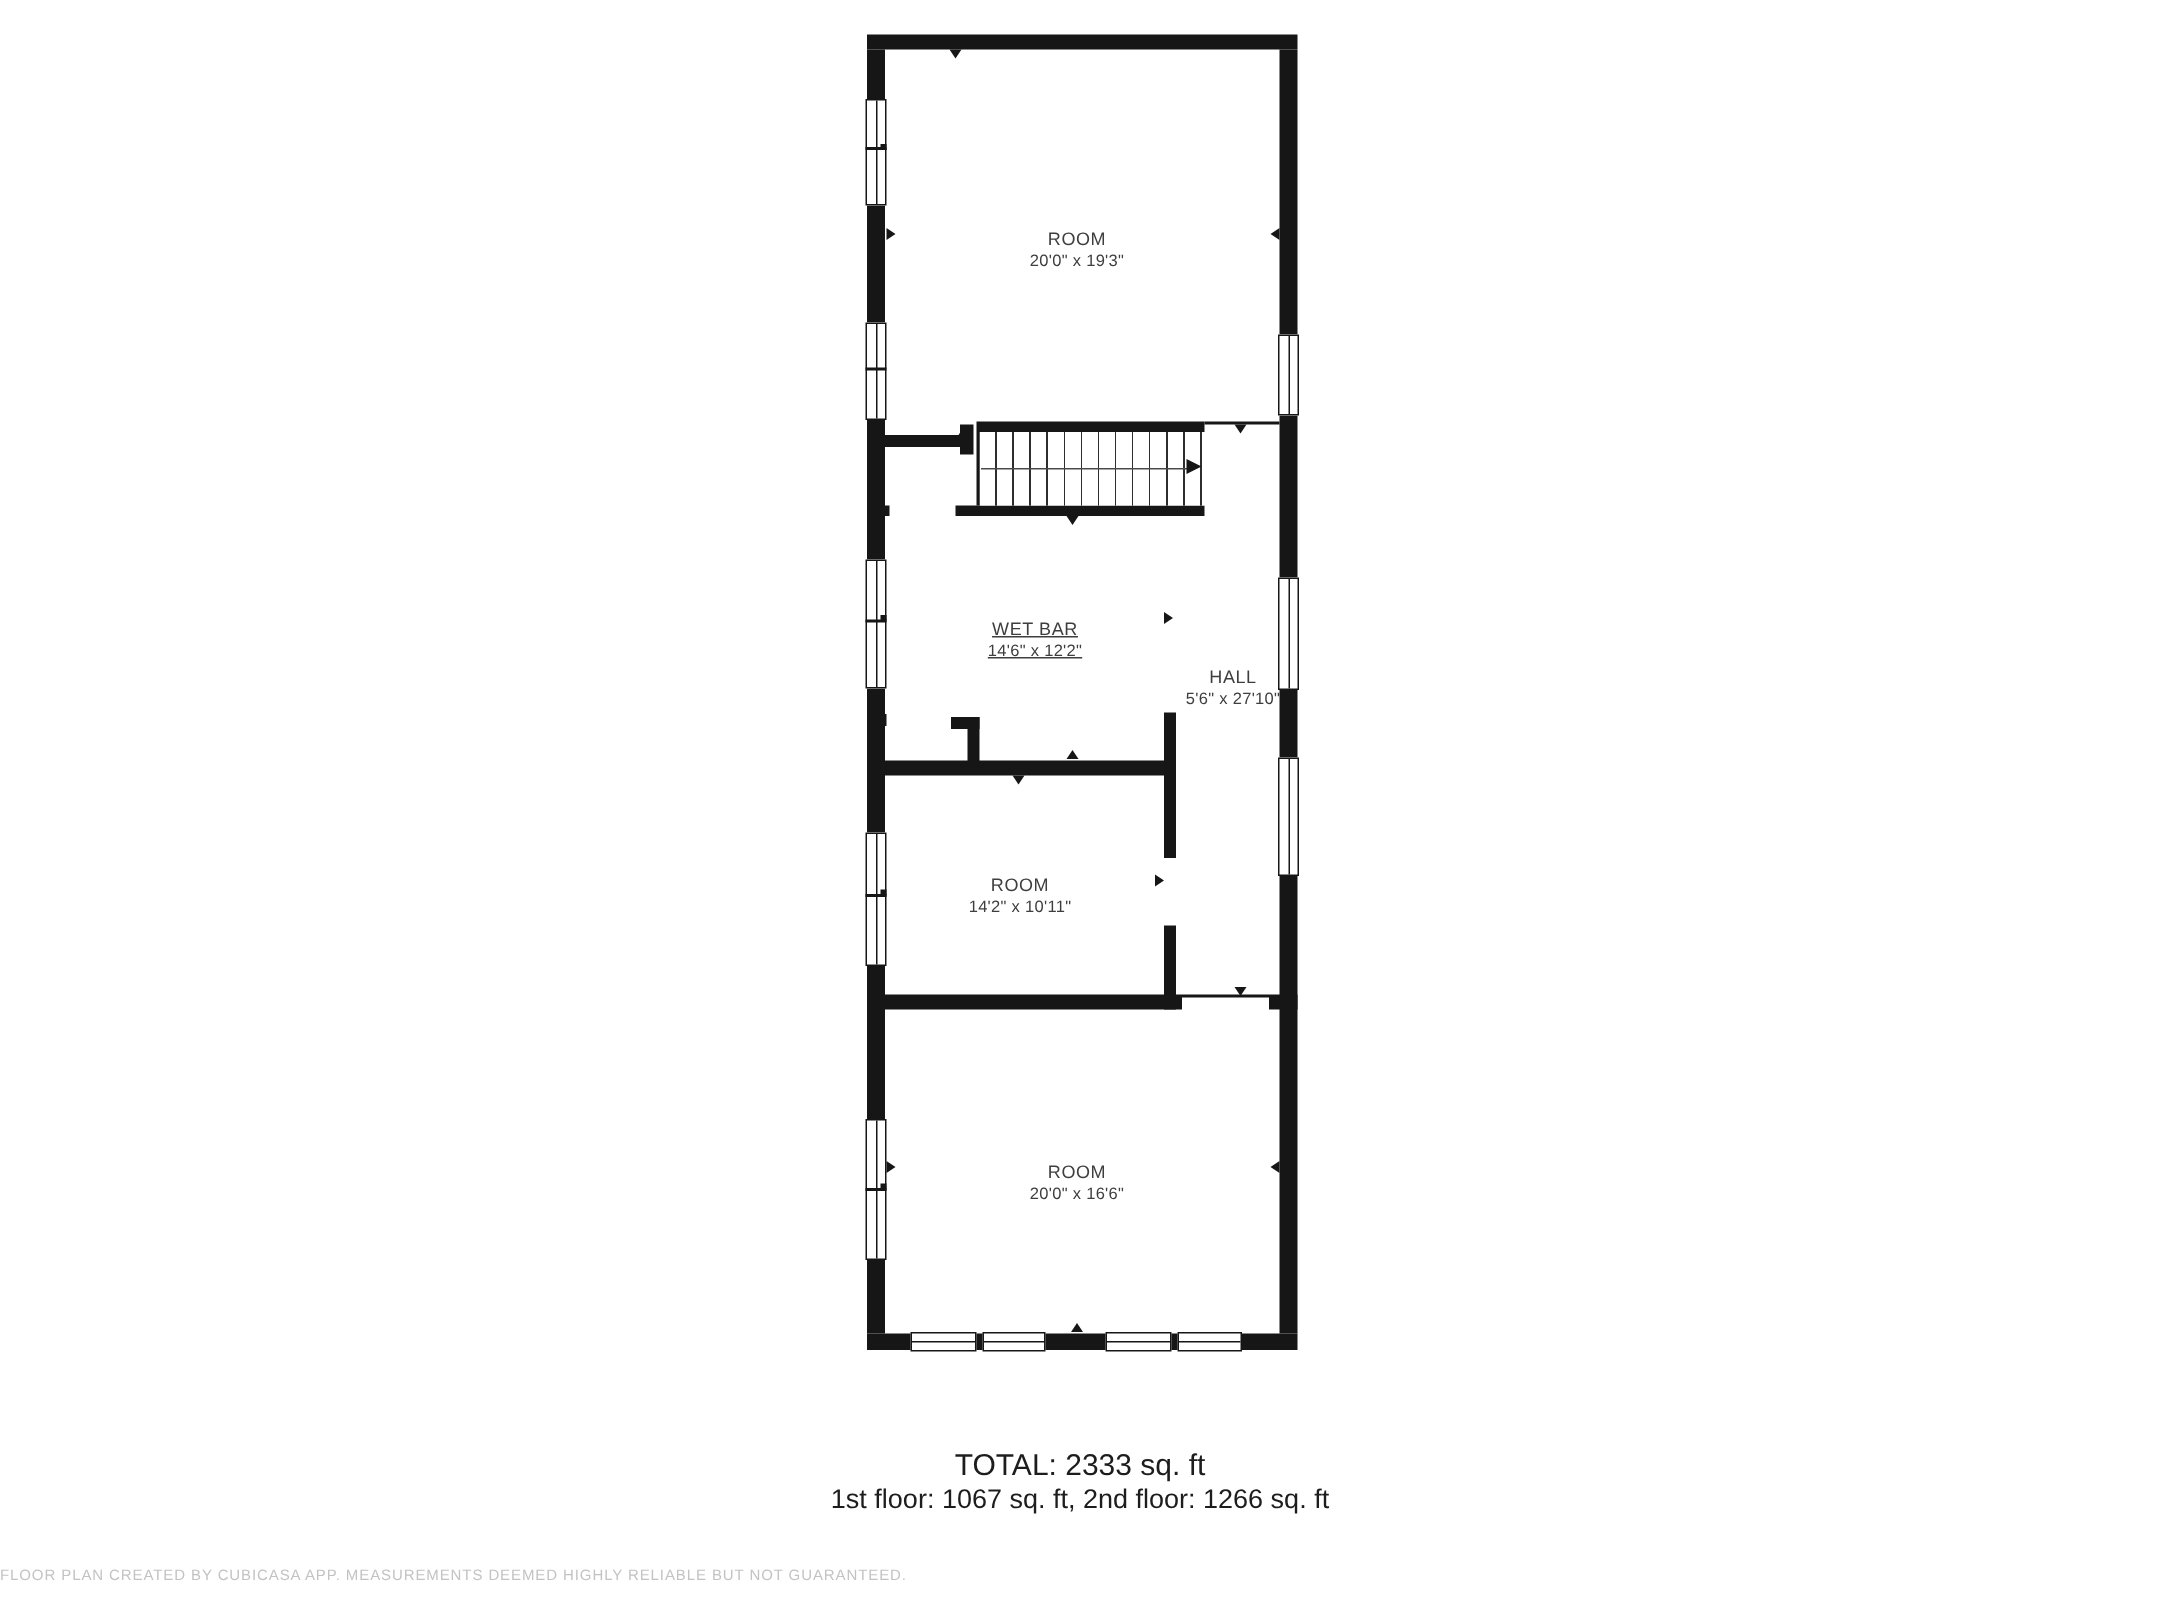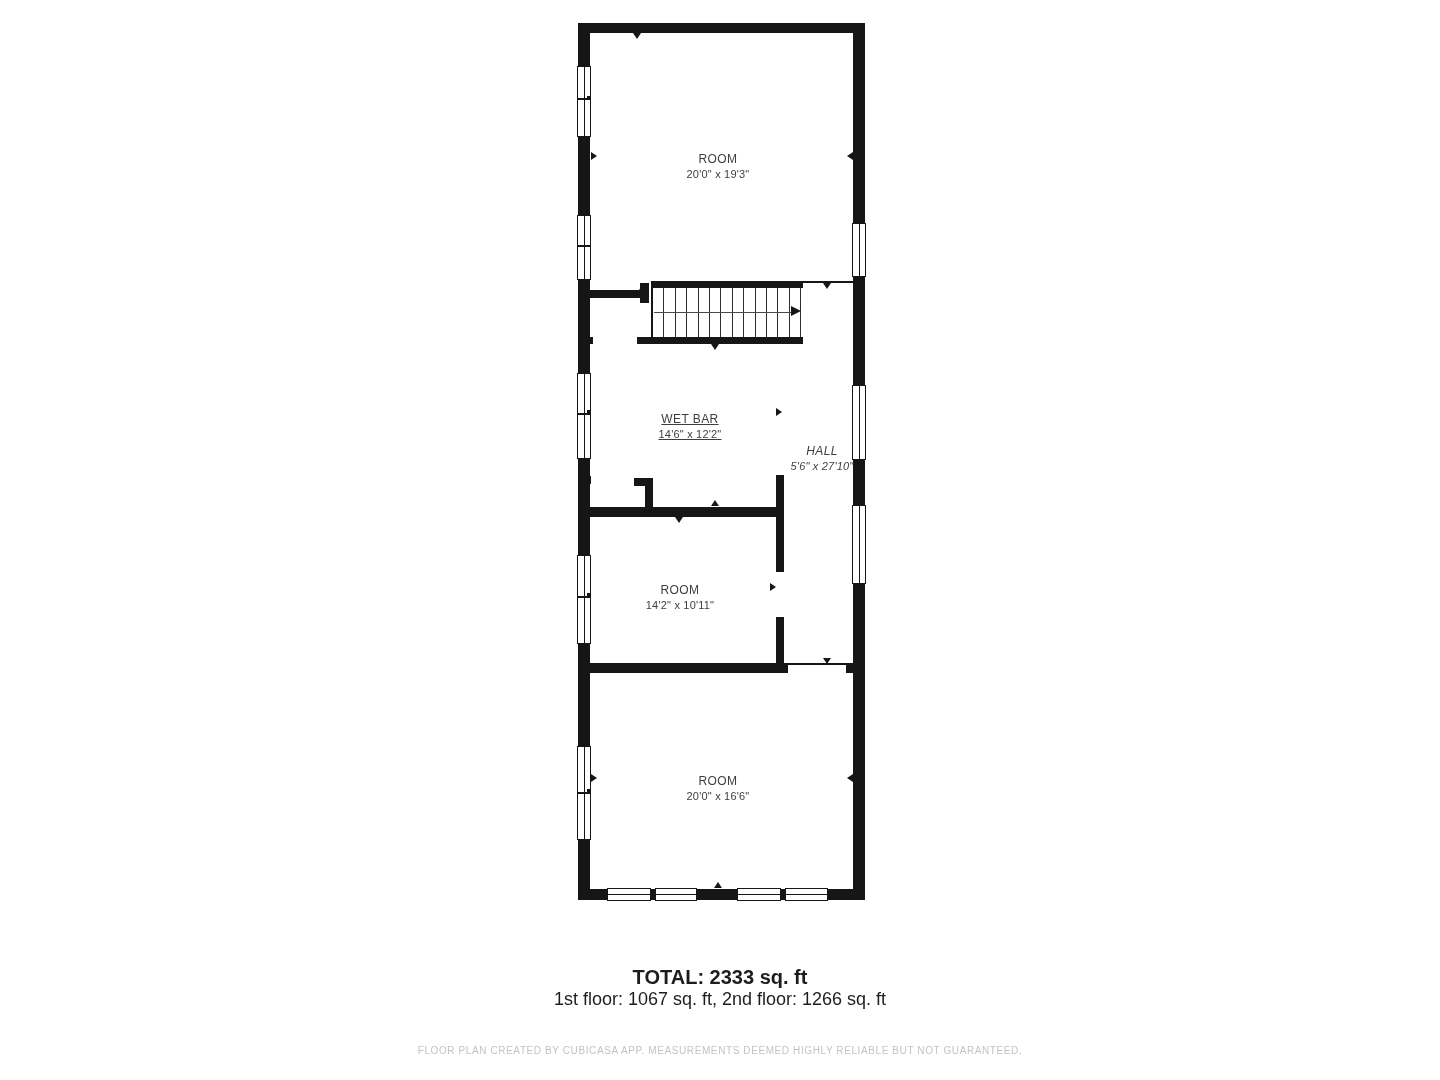--- a/index.html
+++ b/index.html
@@ -24,24 +24,24 @@
     background:repeating-linear-gradient(to right,#ffffff 0px,#ffffff 10.4px,#2e2e2e 10.4px,#2e2e2e 11.4px);
   }
   .midline{position:absolute;left:654px;top:311.5px;width:138px;height:1px;background:#4a4a4a;}
   .s-arrow{position:absolute;left:791px;top:306px;width:0;height:0;
     border-top:5.5px solid transparent;border-bottom:5.5px solid transparent;border-left:10px solid #161616;}
   .gapline{position:absolute;height:1.5px;background:#161616;}
   .room-label{position:absolute;transform:translate(-50%,-50%);text-align:center;color:#3e3e3e;white-space:nowrap;}
   .room-label .nm{font-size:12px;letter-spacing:0.4px;}
   .room-label .dm{font-size:11px;margin-top:2px;letter-spacing:0.2px;}
   .summary{position:absolute;left:0;width:1440px;text-align:center;color:#1d1d1d;}
-  .summary.total{top:966px;font-size:20px;font-weight:bold;}
+  .summary.total{top:966px;font-size:20px;font-weight:normal;}
   .summary.floors{top:989px;font-size:18px;}
   .summary.excluded{top:1011px;font-size:18px;}
-  .footer-note{position:absolute;left:0;top:1045px;width:1440px;text-align:center;
+  .footer-note{position:absolute;left:0;top:1045px;width:1440px;
     font-size:10px;color:#c3c3c3;letter-spacing:0.6px;}
 </style>
 </head>
 <body>
 
 <div id="canvas">
 
   <div class="wall" style="left:578px;top:23px;width:287px;height:10px;"></div>
   <div class="wall" style="left:578px;top:889px;width:287px;height:11px;"></div>
 
@@ -144,21 +144,21 @@
   <div class="sq" style="left:587px;top:789px;"></div>
 
   <div class="room-label" style="left:718px;top:166px;">
     <div class="nm">ROOM</div>
     <div class="dm">20'0" x 19'3"</div>
   </div>
   <div class="room-label" style="left:690px;top:426px;text-decoration:underline;">
     <div class="nm">WET BAR</div>
     <div class="dm">14'6" x 12'2"</div>
   </div>
-  <div class="room-label" style="left:822px;top:458px;font-style:italic;">
+  <div class="room-label" style="left:822px;top:458px;">
     <div class="nm">HALL</div>
     <div class="dm">5'6" x 27'10"</div>
   </div>
   <div class="room-label" style="left:680px;top:597px;">
     <div class="nm">ROOM</div>
     <div class="dm">14'2" x 10'11"</div>
   </div>
   <div class="room-label" style="left:718px;top:788px;">
     <div class="nm">ROOM</div>
     <div class="dm">20'0" x 16'6"</div>

